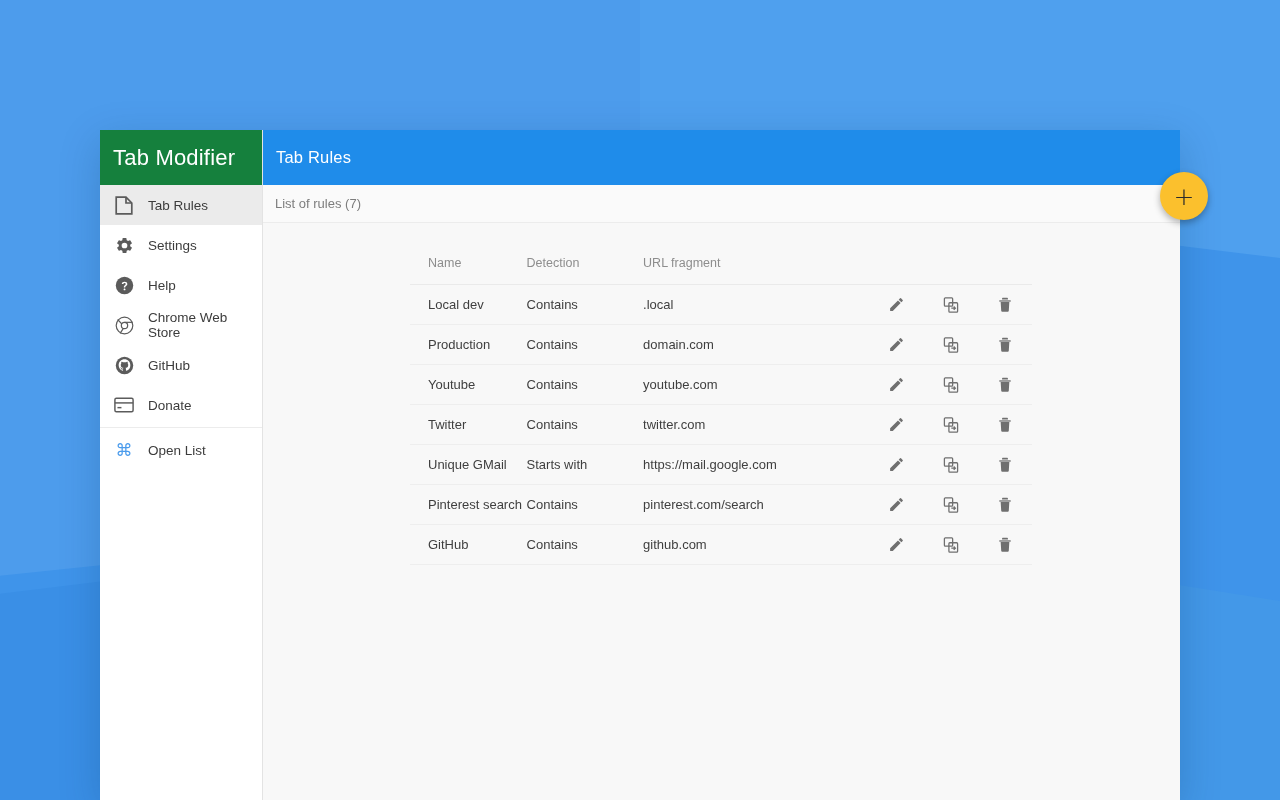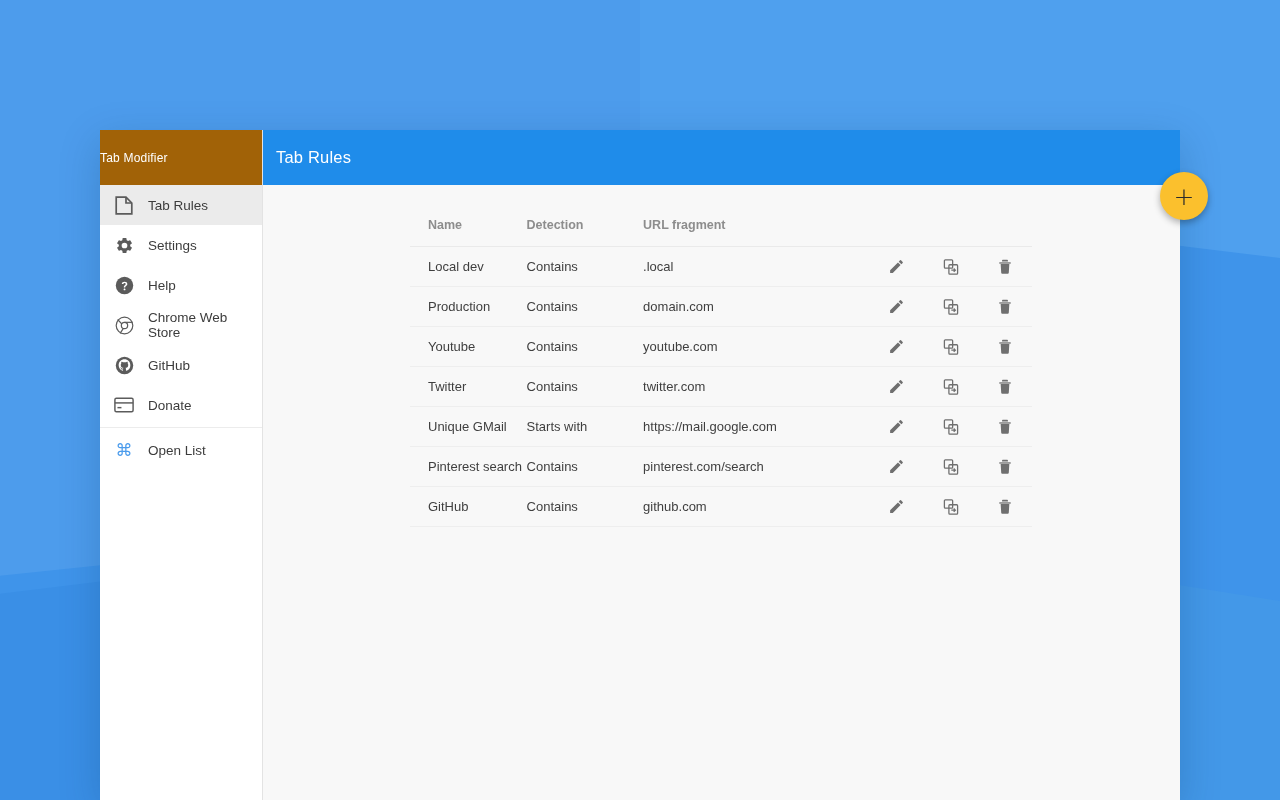--- a/index.html
+++ b/index.html
@@ -53,24 +53,25 @@
 
   
   .sidebar {
     width: 163px; flex: 0 0 163px;
     background: #ffffff;
     border-right: 1px solid #e3e3e3;
     display: flex; flex-direction: column;
   }
   .sidebar-header {
     height: 55px; flex: 0 0 55px;
-    background: #a16207;
+    background: #15803d;
     color: #ffffff;
     display: flex; align-items: center;
-    font-size: 12px;
+    padding-left: 13px;
+    font-size: 22px;
     letter-spacing: .2px;
   }
   .section-label {
     background: #fafafa;
     border-bottom: 1px solid #ececec;
     color: #9a9a9a;
     font-size: 12.5px;
     padding: 11px 0 11px 13px;
     letter-spacing: .1px;
   }
@@ -143,21 +144,21 @@
   .table-wrap { padding: 33px 0 0 0; }
   table.rules {
     border-collapse: collapse;
     width: 622px;
     margin-left: 147px;
     table-layout: fixed;
   }
   table.rules th {
     text-align: left;
     font-size: 12.5px;
-    font-weight: bold;
+    font-weight: normal;
     color: #8d8d8d;
     padding: 0 0 14px 0;
     border-bottom: 1px solid #eaeaea;
   }
   table.rules td {
     font-size: 13px;
     color: #3f3f3f;
     height: 40px;
     border-bottom: 1px solid #eeeeee;
     vertical-align: middle;
@@ -263,20 +264,23 @@
       <span class="ico">
         <span class="cmd-glyph">⌘</span>
       </span>
       <span>Open List</span>
     </div>
   </div>
 
   <div class="content">
     <div class="content-header">Tab Rules</div>
 
+    <div class="subbar">
+      <span>List of rules (7)</span>
+    </div>
 
     <button class="fab">
       <span>+</span>
     </button>
 
     <div class="table-wrap">
       <table class="rules">
         <thead>
           <tr>
             <th class="c-name">Name</th>

